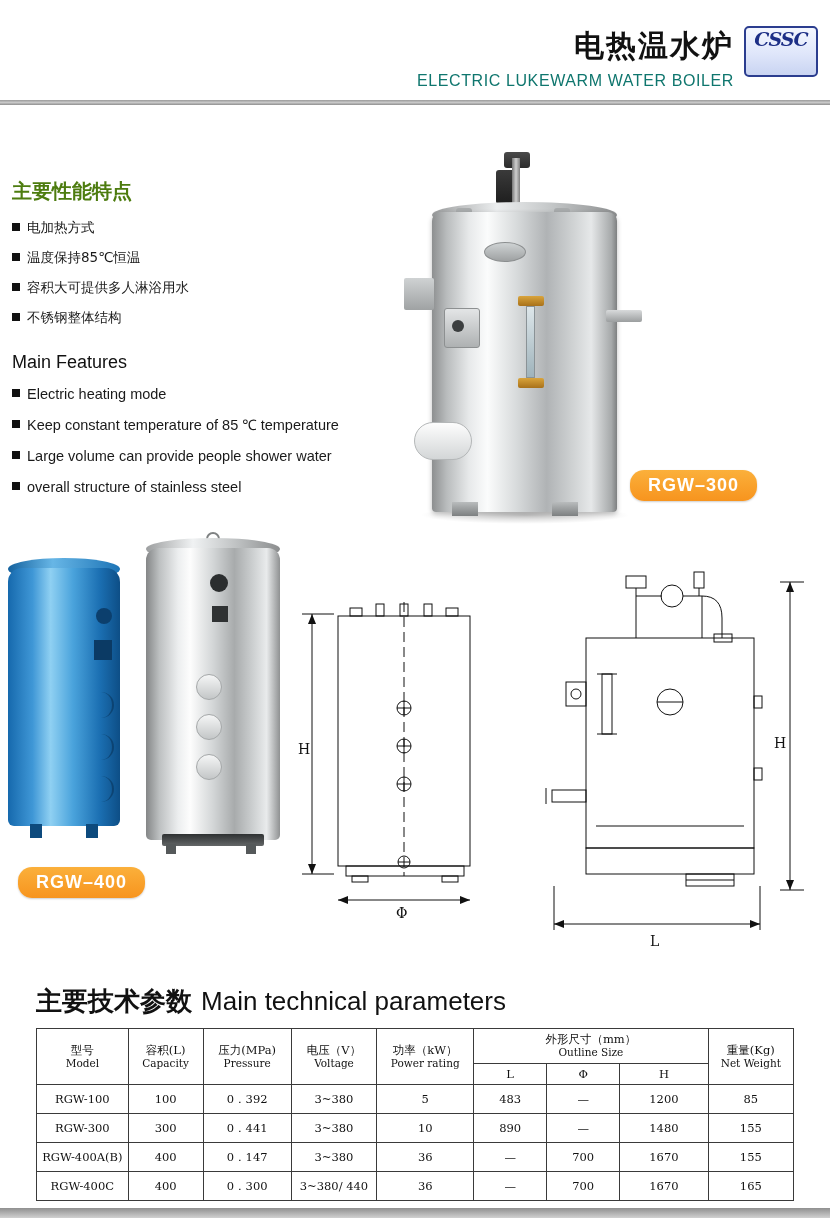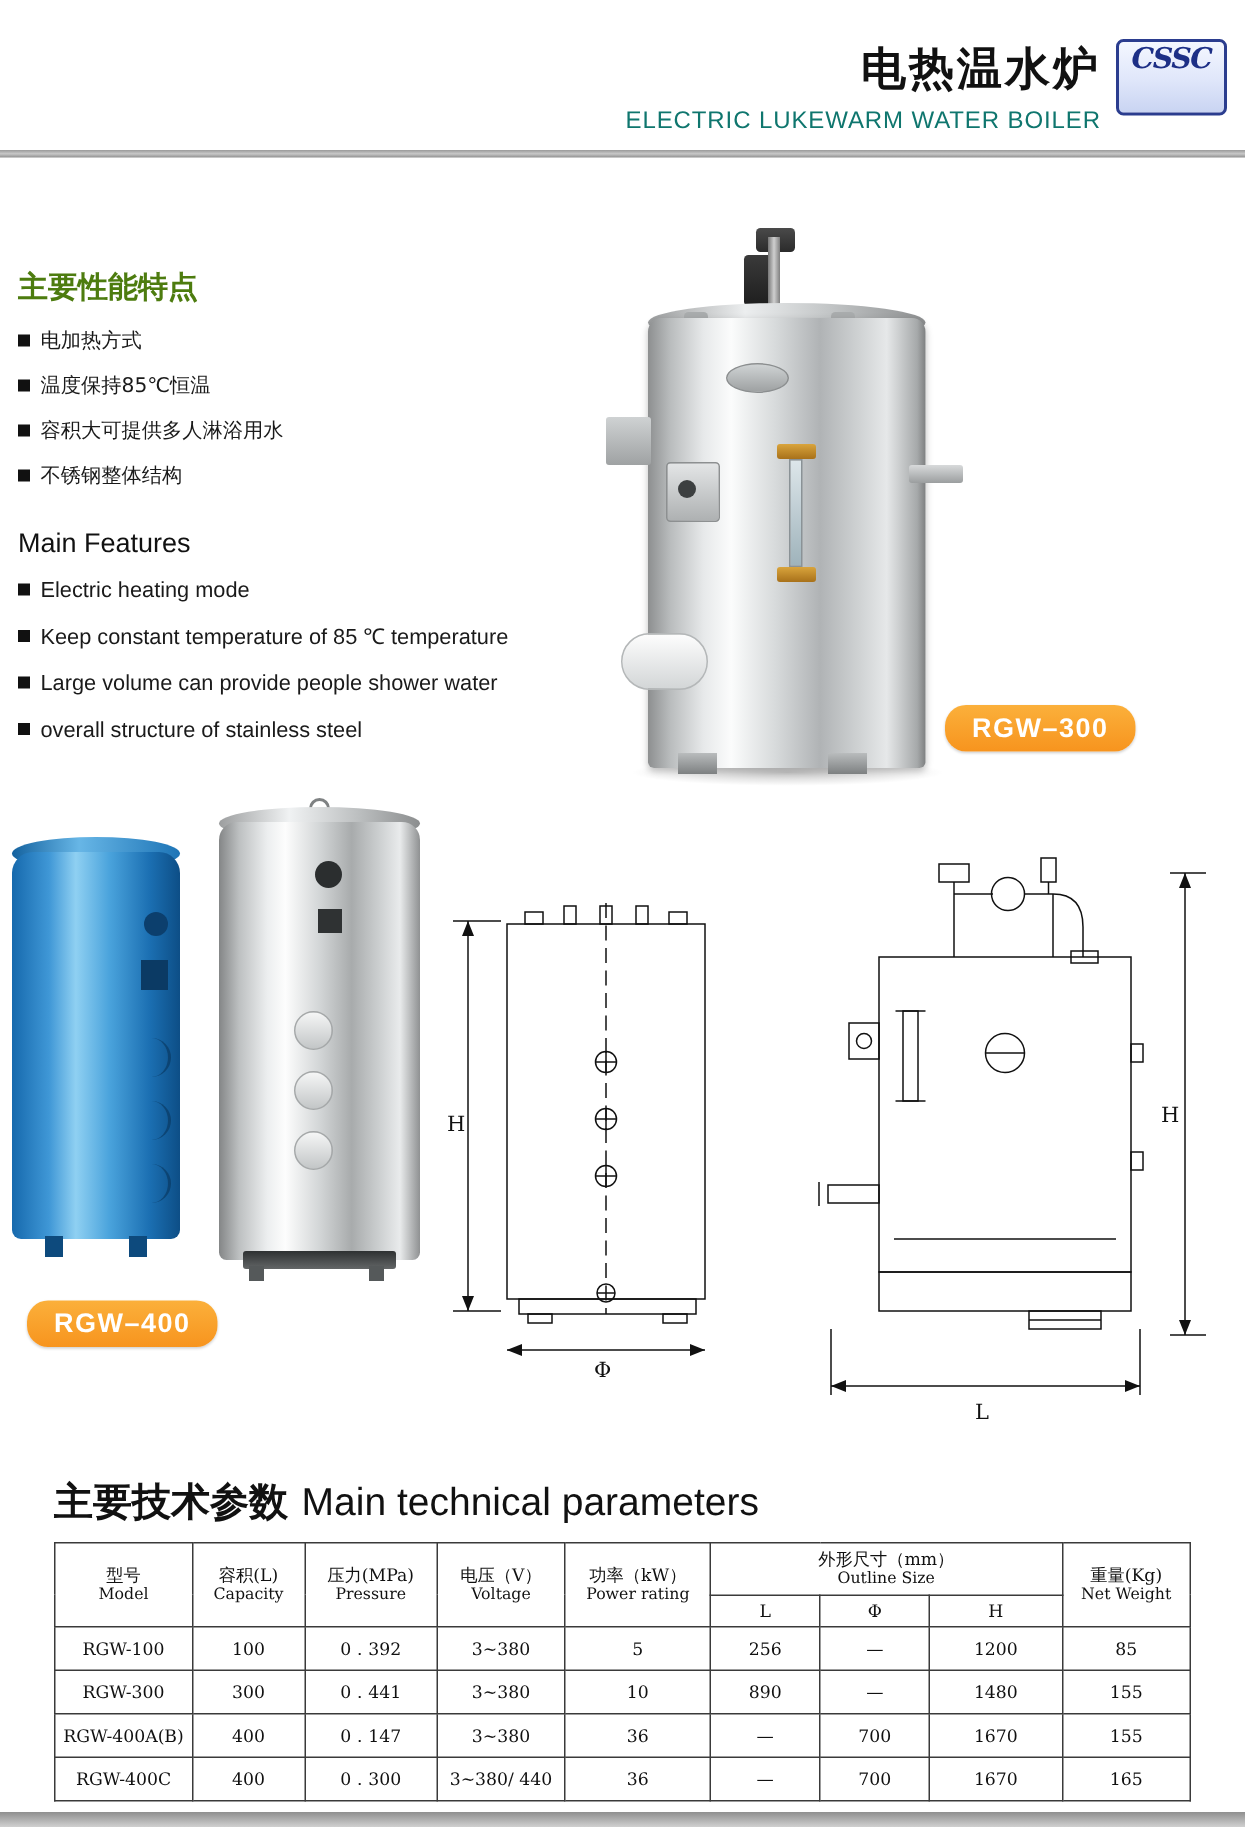--- a/index.html
+++ b/index.html
@@ -707,21 +707,21 @@
       <th style="width:88px">H</th>
     </tr>
   </thead>
   <tbody>
     <tr>
       <td>RGW-100</td>
       <td>100</td>
       <td>0．392</td>
       <td>3~380</td>
       <td>5</td>
-      <td>256</td>
+      <td>483</td>
       <td>—</td>
       <td>1200</td>
       <td>85</td>
     </tr>
     <tr>
       <td>RGW-300</td>
       <td>300</td>
       <td>0．441</td>
       <td>3~380</td>
       <td>10</td>

